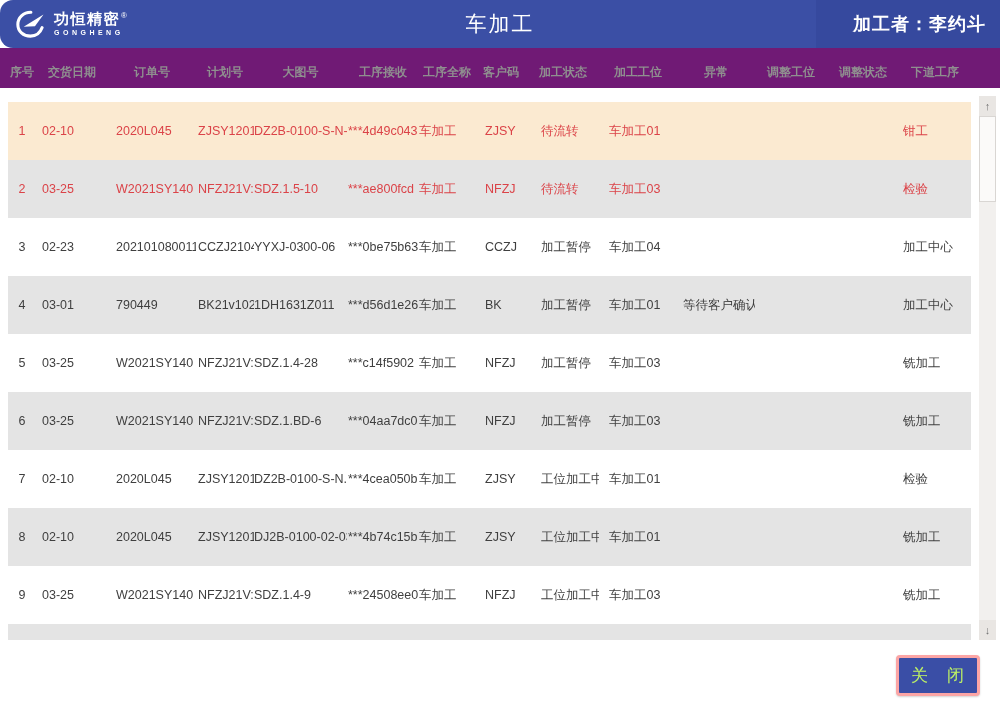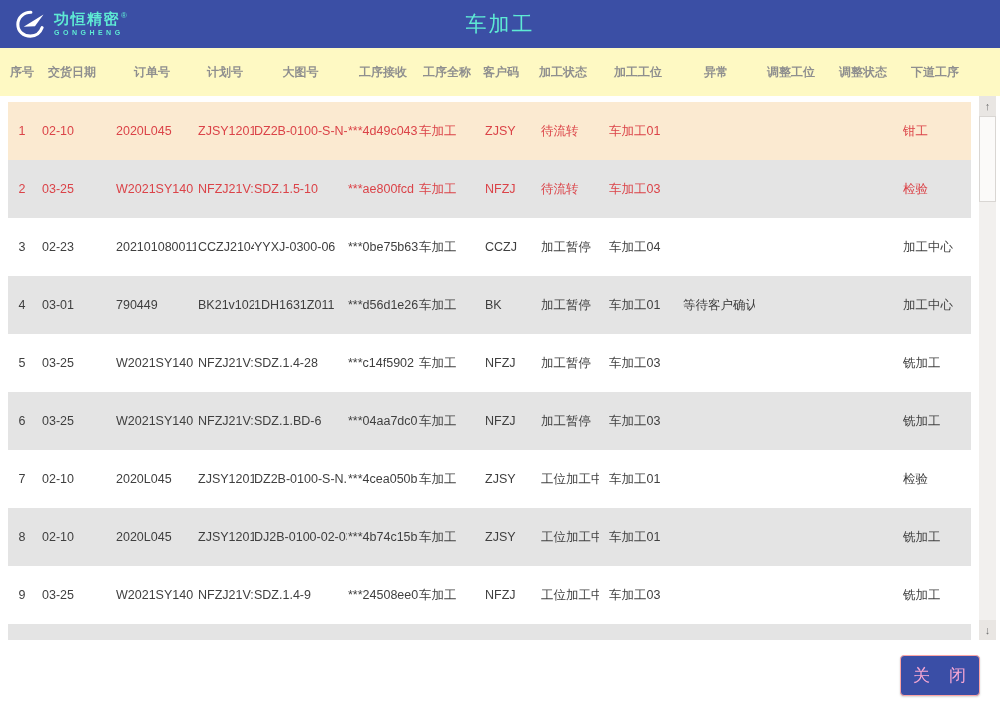--- a/index.html
+++ b/index.html
@@ -5,42 +5,42 @@
   html,body{margin:0;padding:0;}
   body{
     width:1000px;height:711px;overflow:hidden;position:relative;
     background:#ffffff;
     font-family:"Liberation Sans","DejaVu Sans",sans-serif;
     -webkit-font-smoothing:antialiased;
   }
   
   .app-header{
     position:absolute;top:0;left:0;right:0;height:48px;
-    background:#3b4fa5;color:#5eead4;display:flex;align-items:center;
+    background:#3b4fa5;color:#ffffff;display:flex;align-items:center;border-radius:13px;
   }
   .logo-wrap{display:flex;align-items:center;margin-left:12px;z-index:2;}
   .logo-icon{width:36px;height:36px;display:block;}
   .brand-text{margin-left:6px;line-height:1.05;}
   .brand-cn{font-size:15px;font-weight:bold;letter-spacing:1.5px;}
   .brand-reg{font-size:8px;vertical-align:super;margin-left:1px;}
   .brand-en{font-size:7px;font-weight:bold;letter-spacing:3.5px;margin-top:1px;}
   .app-title{
     position:absolute;left:0;right:0;top:0;height:48px;
     display:flex;align-items:center;justify-content:center;
     font-size:21px;letter-spacing:2px;pointer-events:none;
   }
   .operator-panel{
     position:absolute;right:0;top:0;height:48px;width:184px;
     background:#36499e;display:flex;align-items:center;justify-content:flex-end;
   }
   .operator-text{font-size:18px;font-weight:bold;padding-right:14px;letter-spacing:1px;}
   
   .col-head-band{
-    position:absolute;top:48px;left:0;right:0;height:48px;
-    background:#fef9c3;
+    position:absolute;top:48px;left:0;right:0;height:40px;
+    background:#701a75;
   }
   table{border-collapse:collapse;table-layout:fixed;}
   .head-table{width:963px;margin-left:8px;height:48px;}
   .head-table th{
     font-size:12px;font-weight:bold;color:#8f8f8f;
     text-align:center;vertical-align:middle;white-space:nowrap;overflow:hidden;padding:0;
   }
   
   .table-viewport{
     position:absolute;top:96px;left:0;right:0;height:544px;
@@ -77,42 +77,45 @@
   .sb-btn.down{margin-top:auto;}
   .sb-thumb{height:86px;background:#fbfaf9;border:1px solid #d9d6d3;box-sizing:border-box;}
   
   .footer-bar{
     position:absolute;left:0;right:0;bottom:0;height:71px;background:#ffffff;
     display:flex;align-items:center;justify-content:flex-end;gap:29px;
     padding-right:20px;box-sizing:border-box;
   }
   .action-btn{
     min-width:78px;height:41px;padding:0 12px;
-    background:#3a4ea6;color:#f9a8d4;font-size:17px;letter-spacing:1px;
-    border:1px solid #fca5a5;border-radius:4px;
+    background:#3a4ea6;color:#bef264;font-size:17px;letter-spacing:1px;
+    border:3px solid #fca5a5;border-radius:4px;
     font-family:Liberation Mono, monospace;cursor:pointer;box-shadow:0 1px 2px rgba(0,0,0,.18);
   }
 </style>
 </head>
 <body>
 
 <div class="app-header">
   <div class="logo-wrap">
     <svg class="logo-icon" viewBox="0 0 40 40">
       <path d="M21 7 C12.5 7 6.5 13 6.5 20.5 C6.5 28 12.5 33.5 20.5 33.5 C27 33.5 31.5 29.5 33.5 24" fill="none" stroke="#ffffff" stroke-width="3.4" stroke-linecap="round"></path>
       <path d="M13 23 L35 9.5 L25.5 22.5 Z" fill="#ffffff"></path>
     </svg>
     <div class="brand-text">
       <div>
         <span class="brand-cn">功恒精密</span><span class="brand-reg">®</span>
       </div>
       <div class="brand-en">GONGHENG</div>
     </div>
   </div>
   <div class="app-title">车加工</div>
+  <div class="operator-panel">
+    <span class="operator-text">加工者：李约斗</span>
+  </div>
 </div>
 
 <div class="col-head-band">
   <table class="head-table">
     <colgroup>
       <col class="c0">
         <col class="c1">
         <col class="c2">
         <col class="c3">
         <col class="c4">

